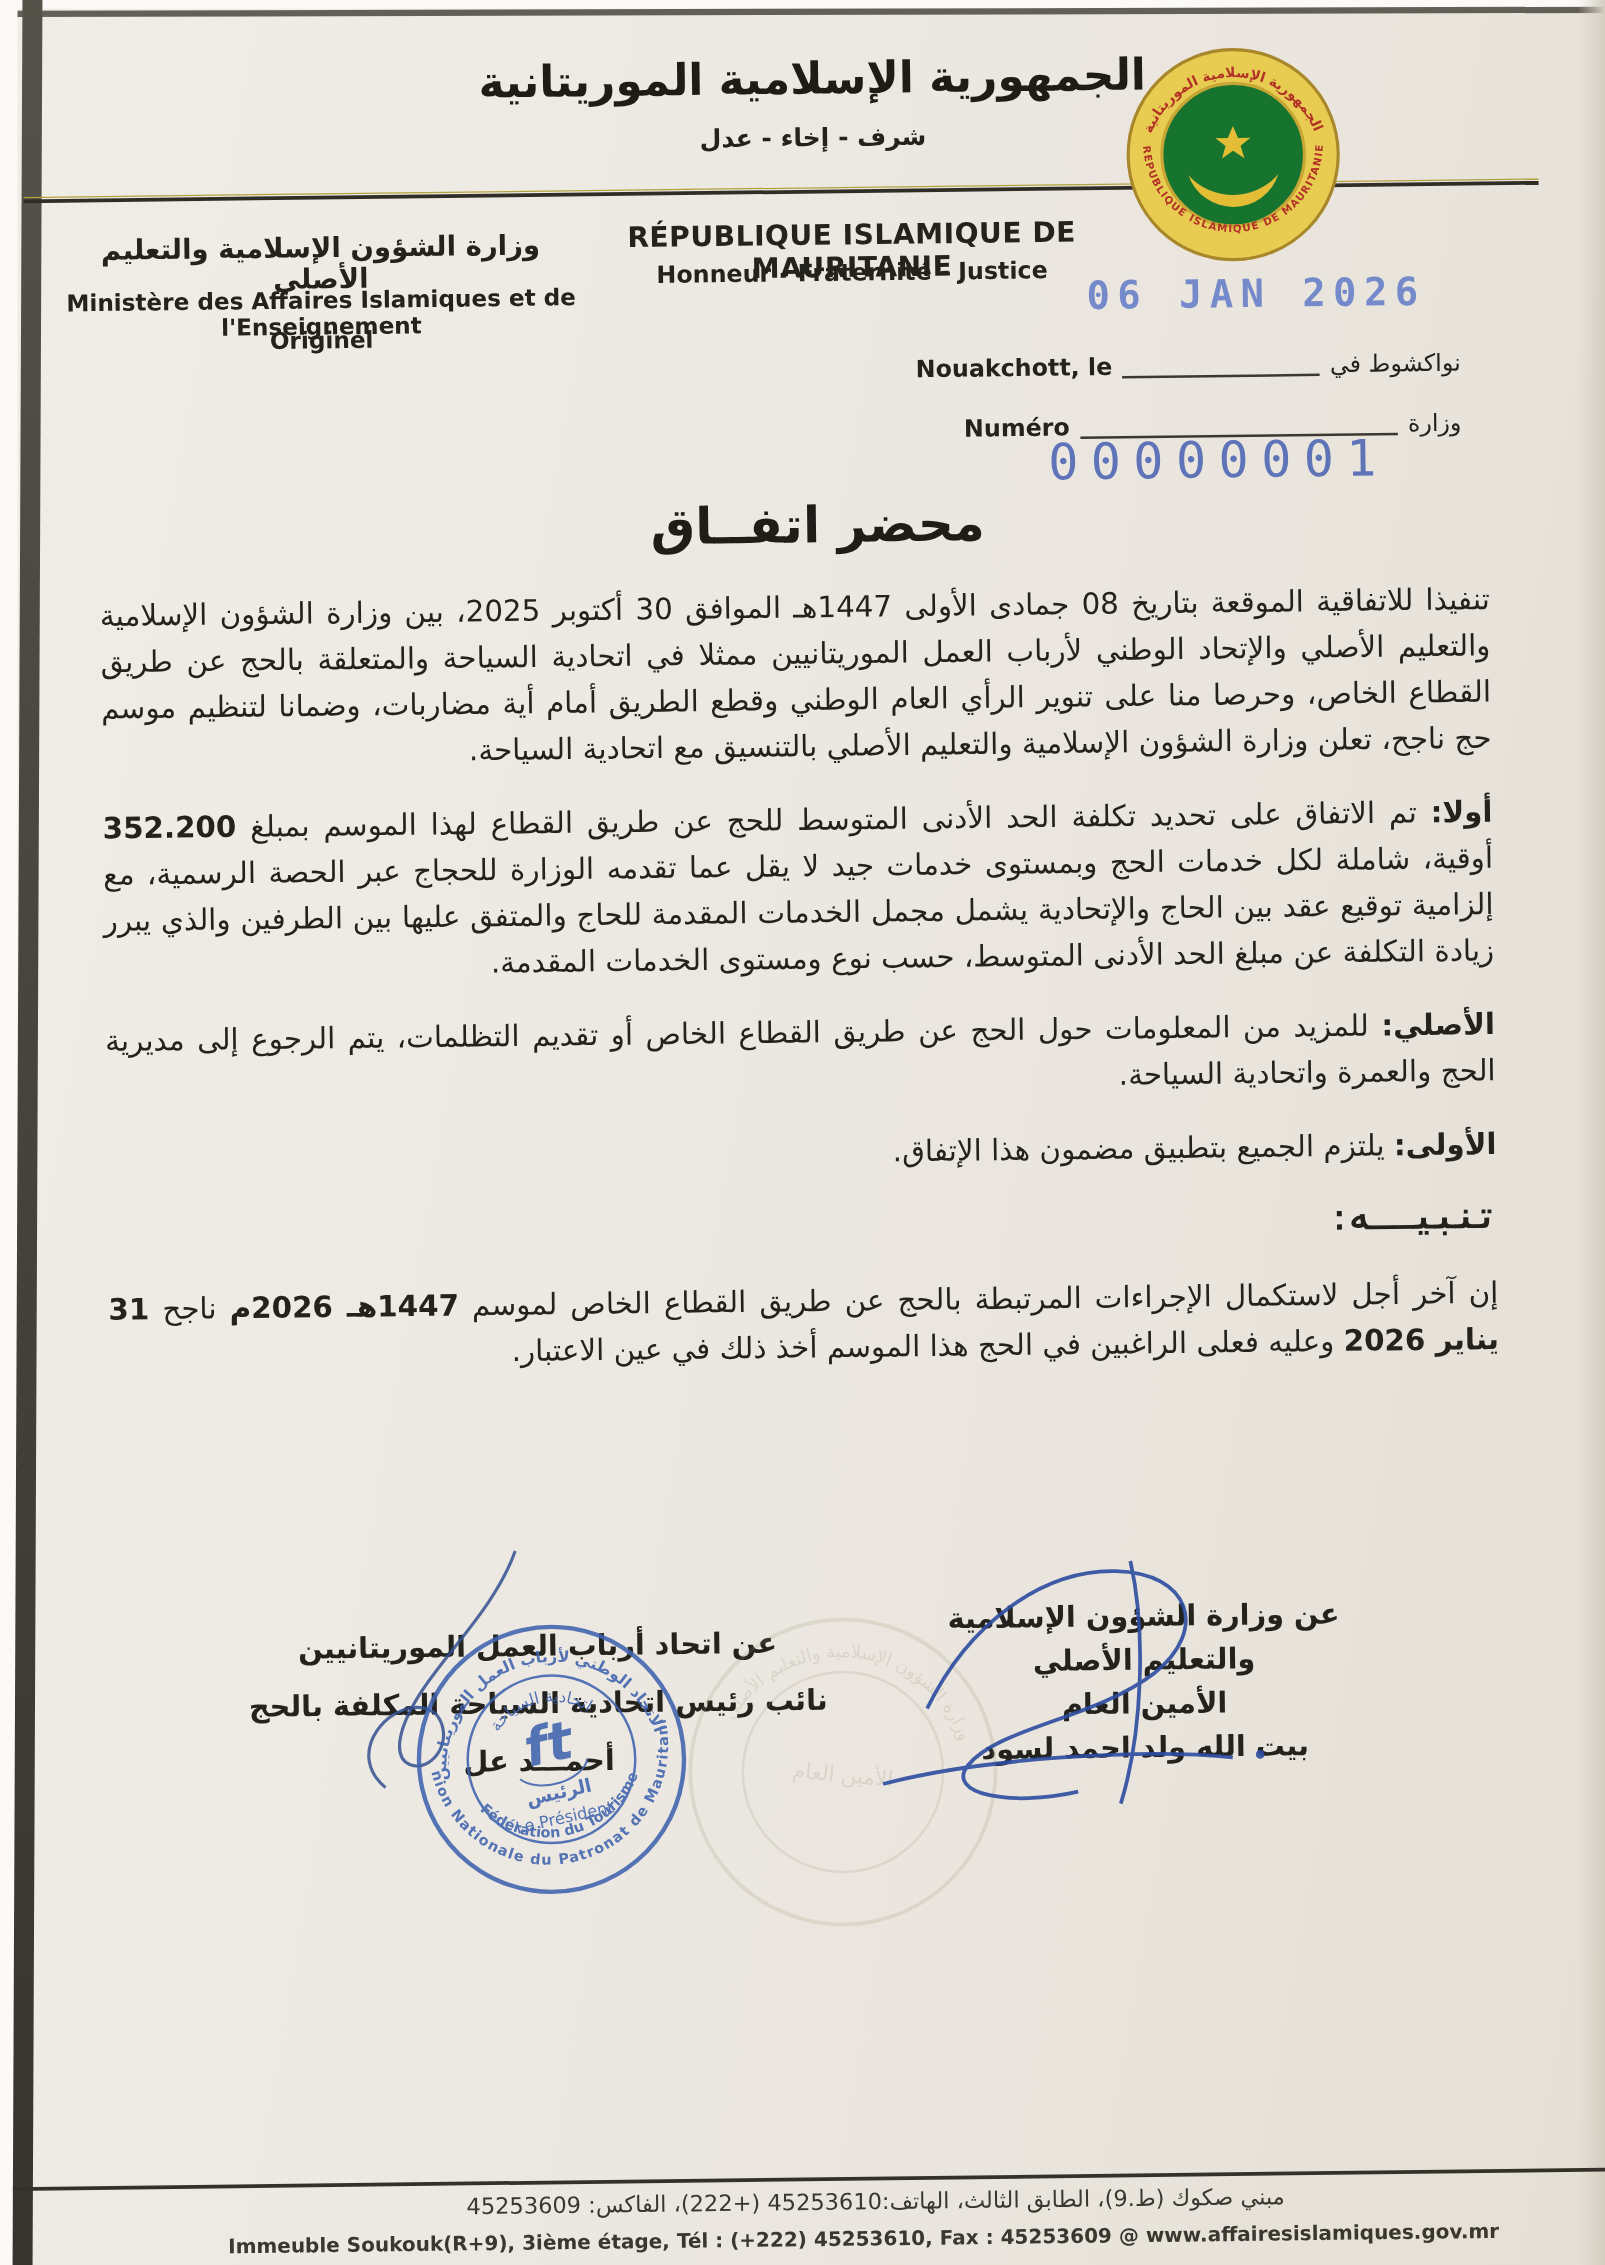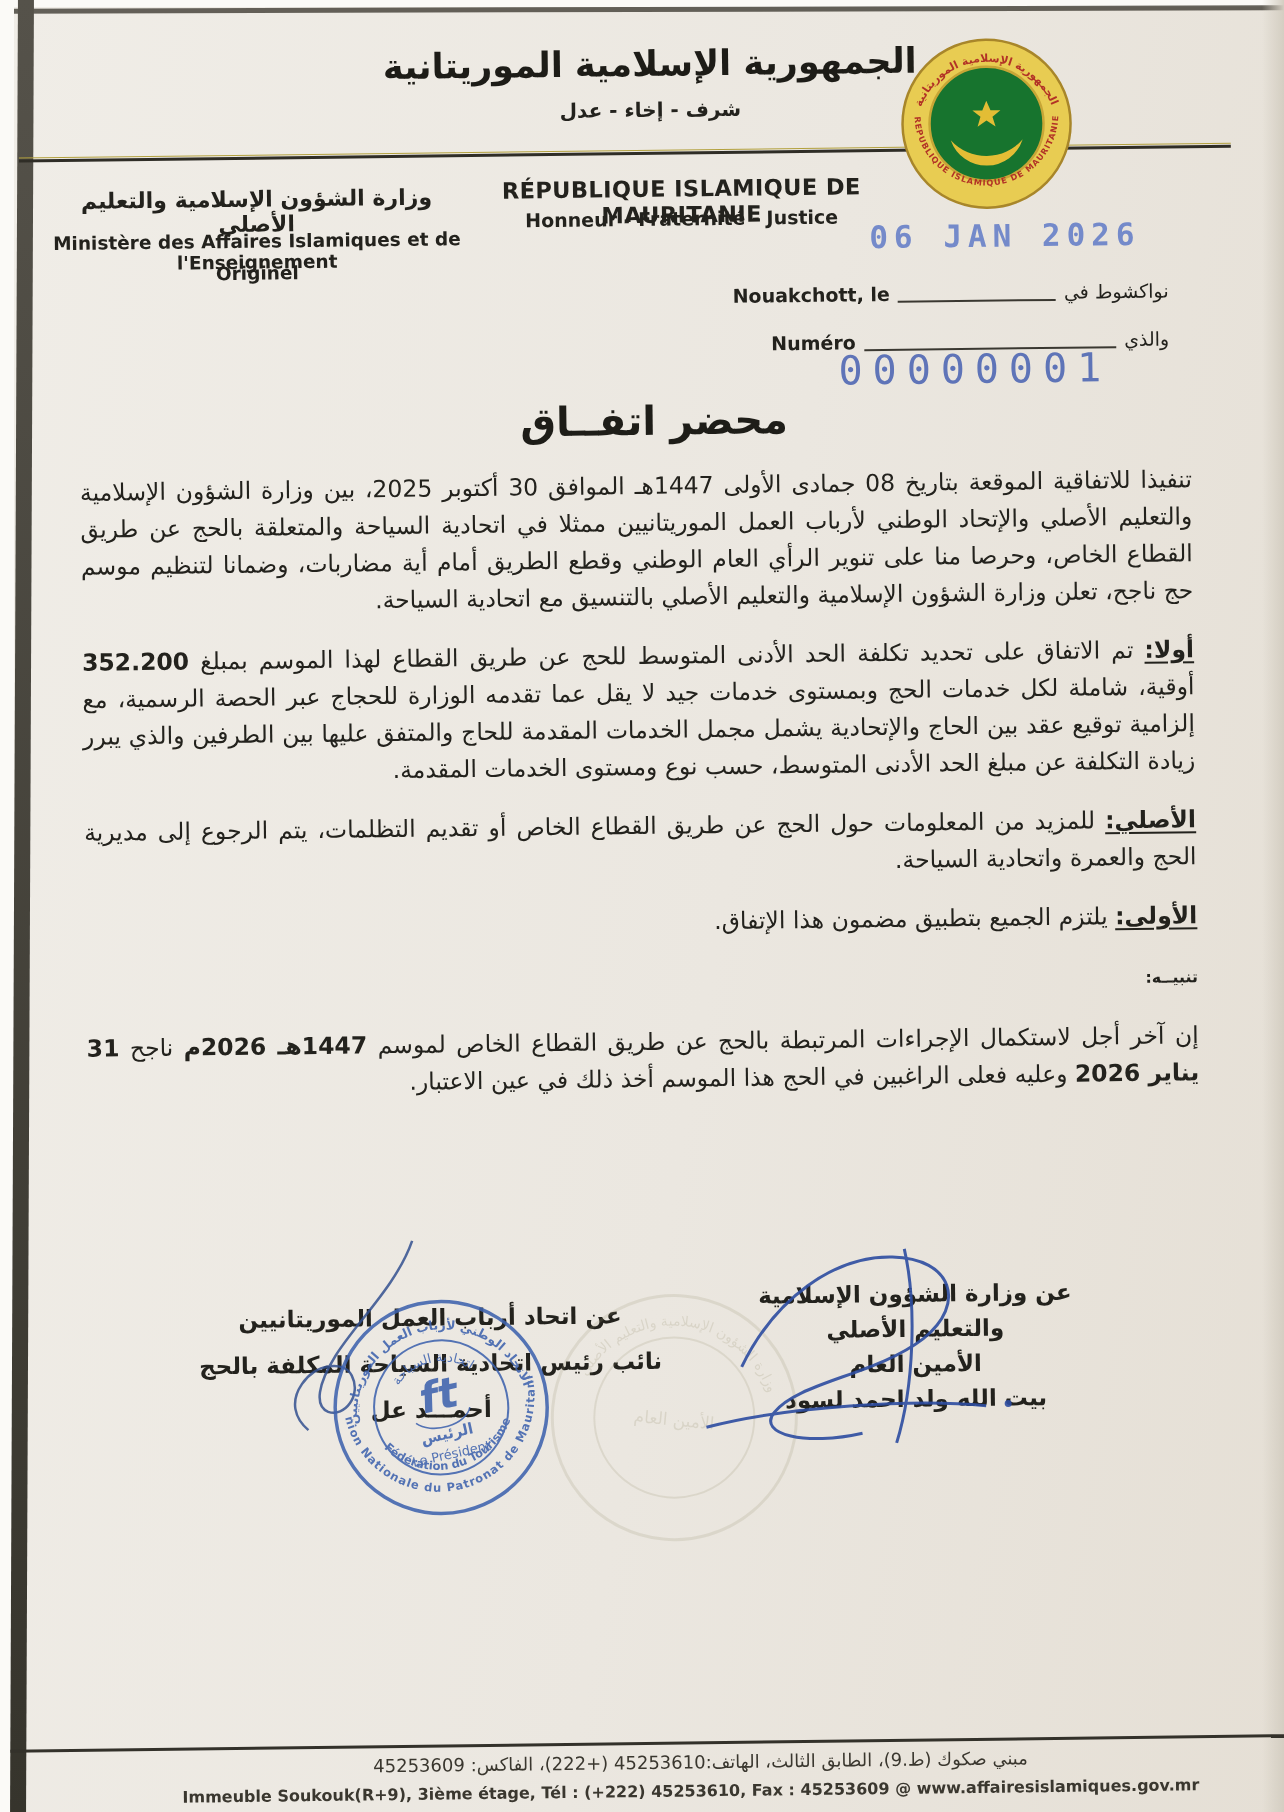--- a/index.html
+++ b/index.html
@@ -42,22 +42,22 @@
   .row-place{left:740px;top:286px;width:436px;}
   .row-num{left:778px;top:334px;width:398px;}
   .field-label-fr{font-size:19px;font-weight:bold;white-space:nowrap;}
   .field-label-ar{font-size:19px;white-space:nowrap;}
   .fill-line{flex:1;border-bottom:2px solid #3a3831;height:1.1em;margin-bottom:2px;}
 
   .doc-title{left:380px;top:398px;width:560px;font-size:40px;font-weight:bold;color:#1e1d18;}
 
   .body-text{left:85px;top:468px;width:1112px;direction:rtl;}
   .body-text p{margin:0 0 22px;font-size:23.5px;line-height:37px;text-align:justify;}
-  .lead{font-weight:bold;text-decoration:underline;text-underline-offset:4px;}
-  .notice-h{font-weight:bold;font-size:16px;}
+  .lead{font-weight:bold;text-underline-offset:4px;}
+  .notice-h{font-weight:bold;font-size:28px;font-family:Liberation Mono, monospace;}
 
   .sig{font-size:23px;font-weight:bold;direction:rtl;line-height:46px;}
   .sig-left{left:190px;top:1292px;width:470px;}
   .sig-right{left:700px;top:1280px;width:420px;line-height:35px;}
 
   .footer-rule{left:0;top:1742px;width:1284px;height:3px;background:#33312a;}
   .footer-ar{left:240px;top:1752px;width:900px;font-size:18px;direction:rtl;color:#3a372f;}
   .footer-fr{left:140px;top:1782px;width:1080px;font-size:16px;font-weight:bold;color:#3a372f;}
 
   svg text{font-family:"DejaVu Sans","Liberation Sans",sans-serif;}
@@ -111,21 +111,21 @@
 
     <div class="abs field-row row-place">
       <span class="field-label-fr">Nouakchott, le</span>
       <span class="fill-line"></span>
       <span class="field-label-ar" dir="rtl">نواكشوط في</span>
     </div>
 
     <div class="abs field-row row-num">
       <span class="field-label-fr">Numéro</span>
       <span class="fill-line"></span>
-      <span class="field-label-ar" dir="rtl">والذي</span>
+      <span class="field-label-ar" dir="rtl">وزارة</span>
     </div>
 
     <div class="abs num-stamp">00000001</div>
 
     <div class="abs ctr doc-title" dir="rtl">محضر اتفــاق</div>
 
     <div class="abs body-text" lang="ar">
       <p><span>تنفيذا للاتفاقية الموقعة بتاريخ 08 جمادى الأولى 1447هـ الموافق 30 أكتوبر 2025، بين وزارة الشؤون الإسلامية والتعليم الأصلي والإتحاد الوطني لأرباب العمل الموريتانيين ممثلا في اتحادية السياحة والمتعلقة بالحج عن طريق القطاع الخاص، وحرصا منا على تنوير الرأي العام الوطني وقطع الطريق أمام أية مضاربات، وضمانا لتنظيم موسم حج ناجح، تعلن وزارة الشؤون الإسلامية والتعليم الأصلي بالتنسيق مع اتحادية السياحة.</span></p>
       <p><span class="lead">أولا:</span><span> تم الاتفاق على تحديد تكلفة الحد الأدنى المتوسط للحج عن طريق القطاع لهذا الموسم بمبلغ </span><span class="b">352.200</span><span> أوقية، شاملة لكل خدمات الحج وبمستوى خدمات جيد لا يقل عما تقدمه الوزارة للحجاج عبر الحصة الرسمية، مع إلزامية توقيع عقد بين الحاج والإتحادية يشمل مجمل الخدمات المقدمة للحاج والمتفق عليها بين الطرفين والذي يبرر زيادة التكلفة عن مبلغ الحد الأدنى المتوسط، حسب نوع ومستوى الخدمات المقدمة.</span></p>
       <p><span class="lead">الأصلي:</span><span> للمزيد من المعلومات حول الحج عن طريق القطاع الخاص أو تقديم التظلمات، يتم الرجوع إلى مديرية الحج والعمرة واتحادية السياحة.</span></p>

